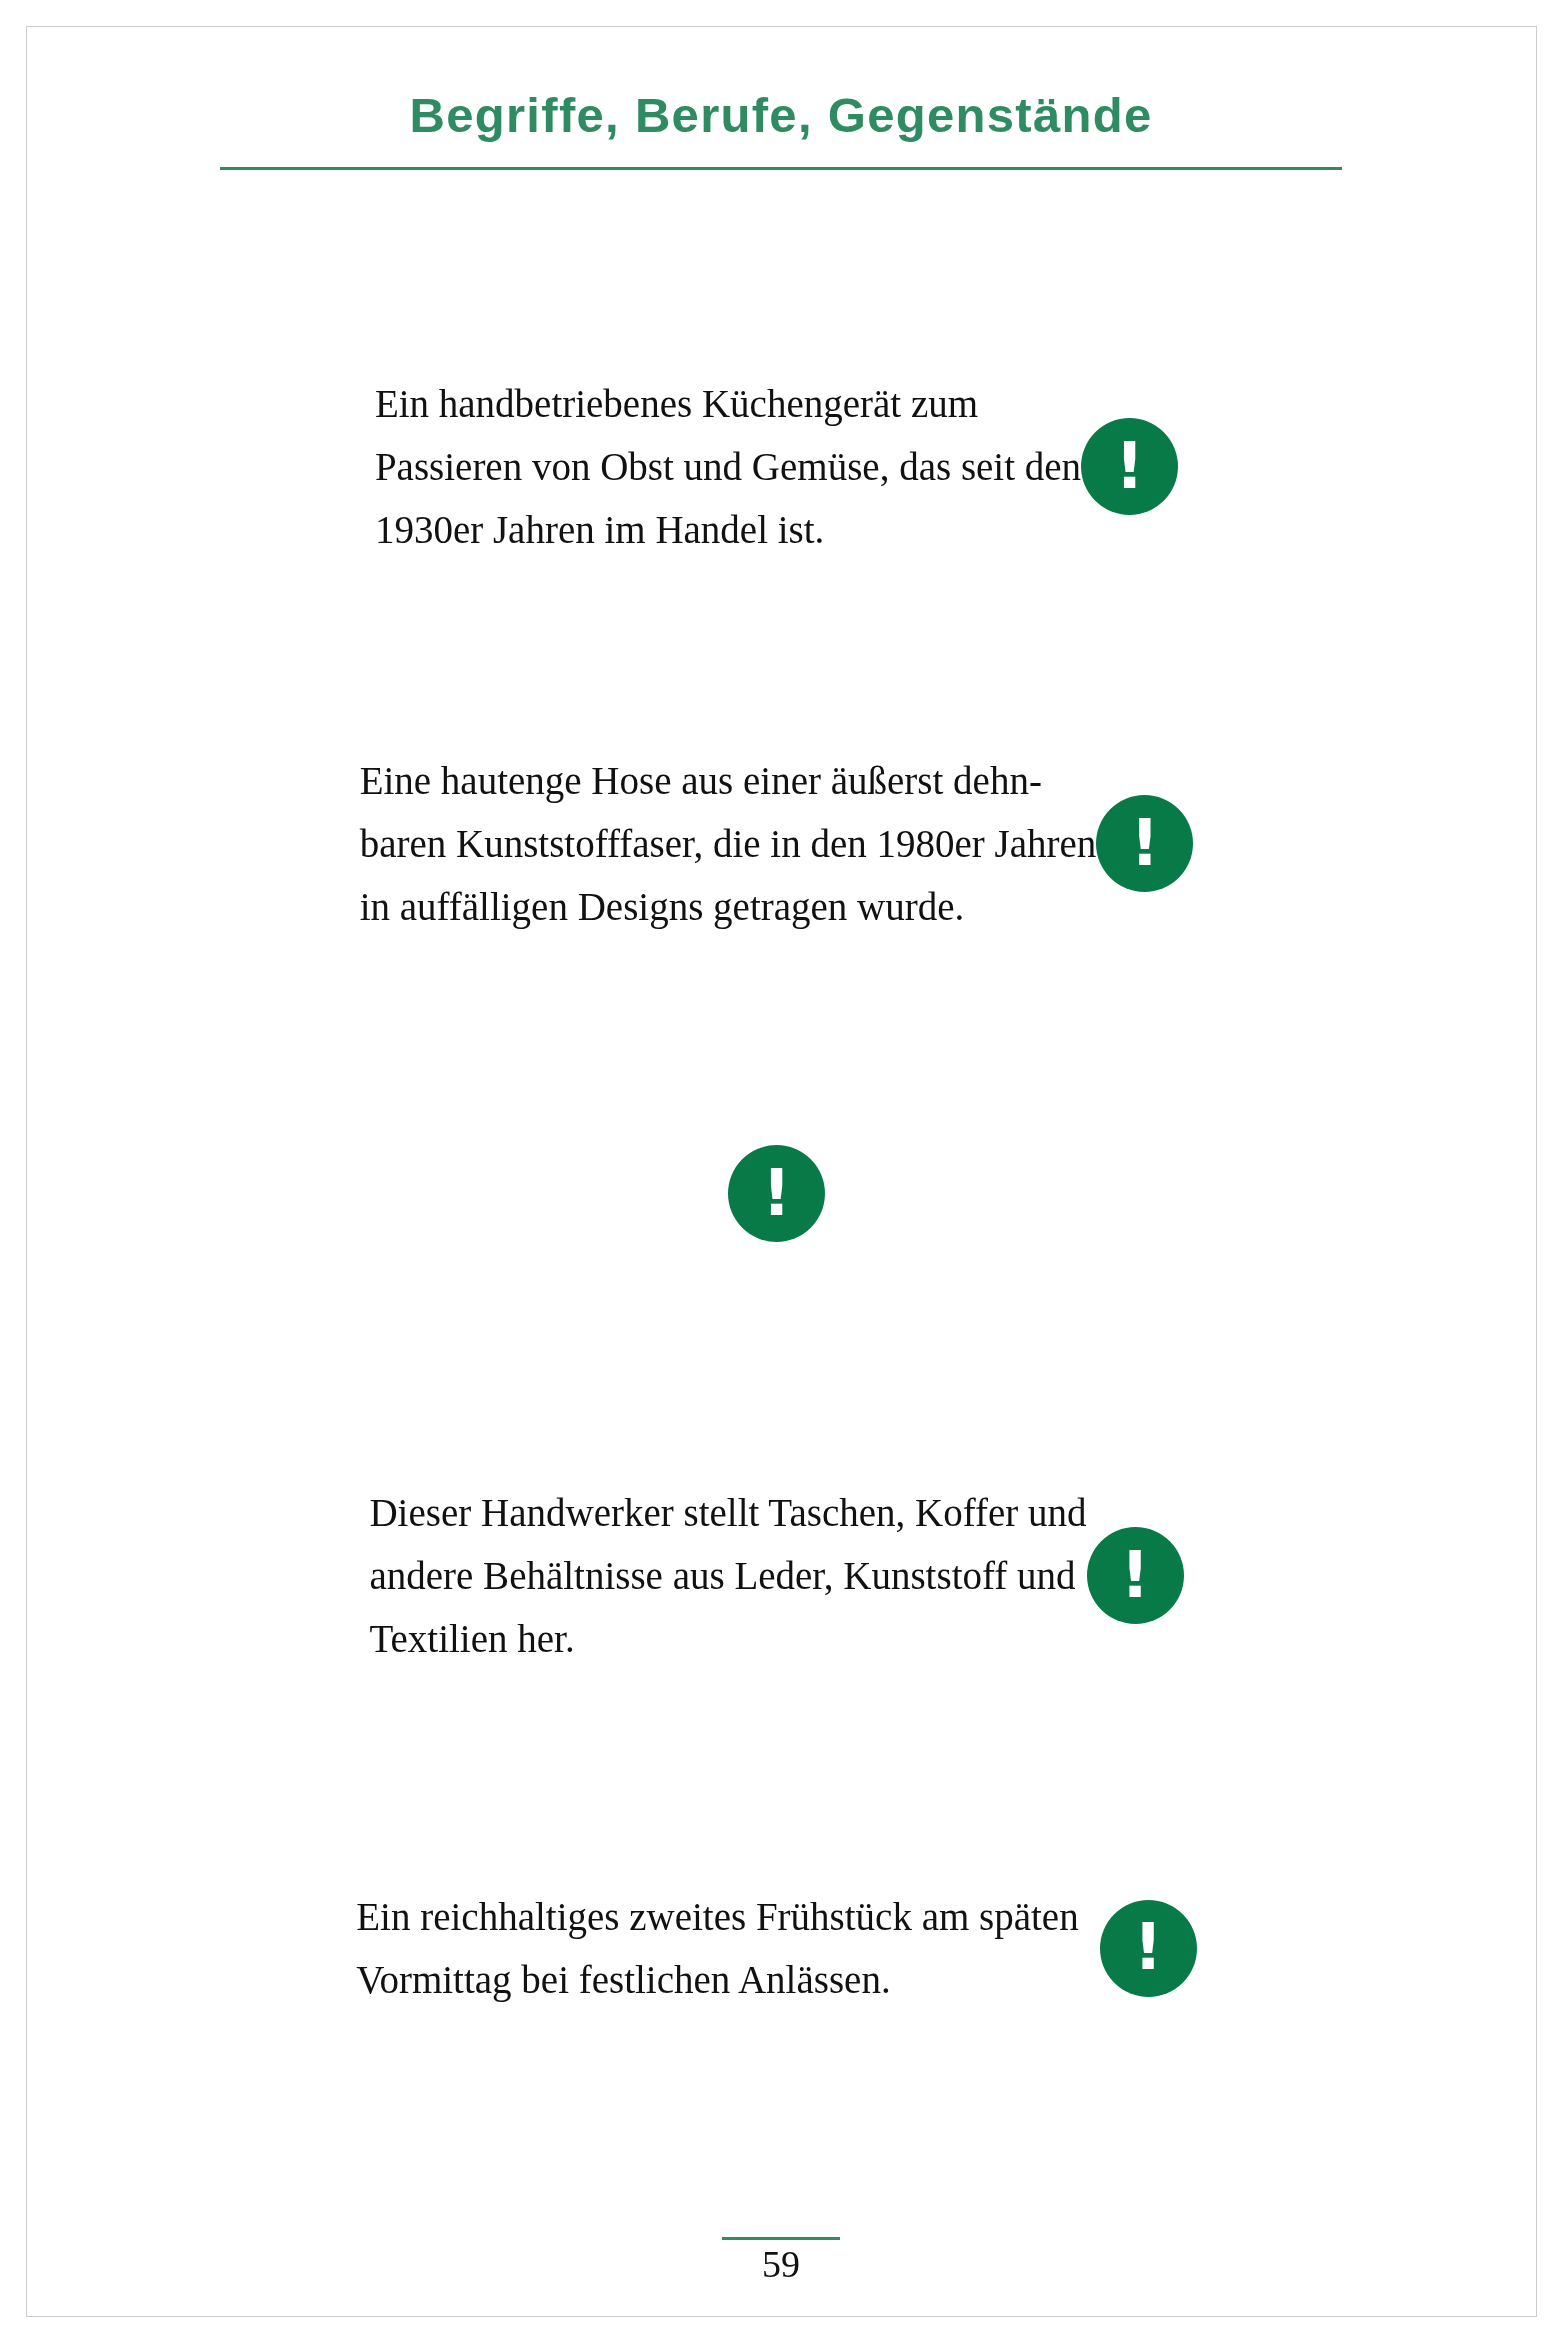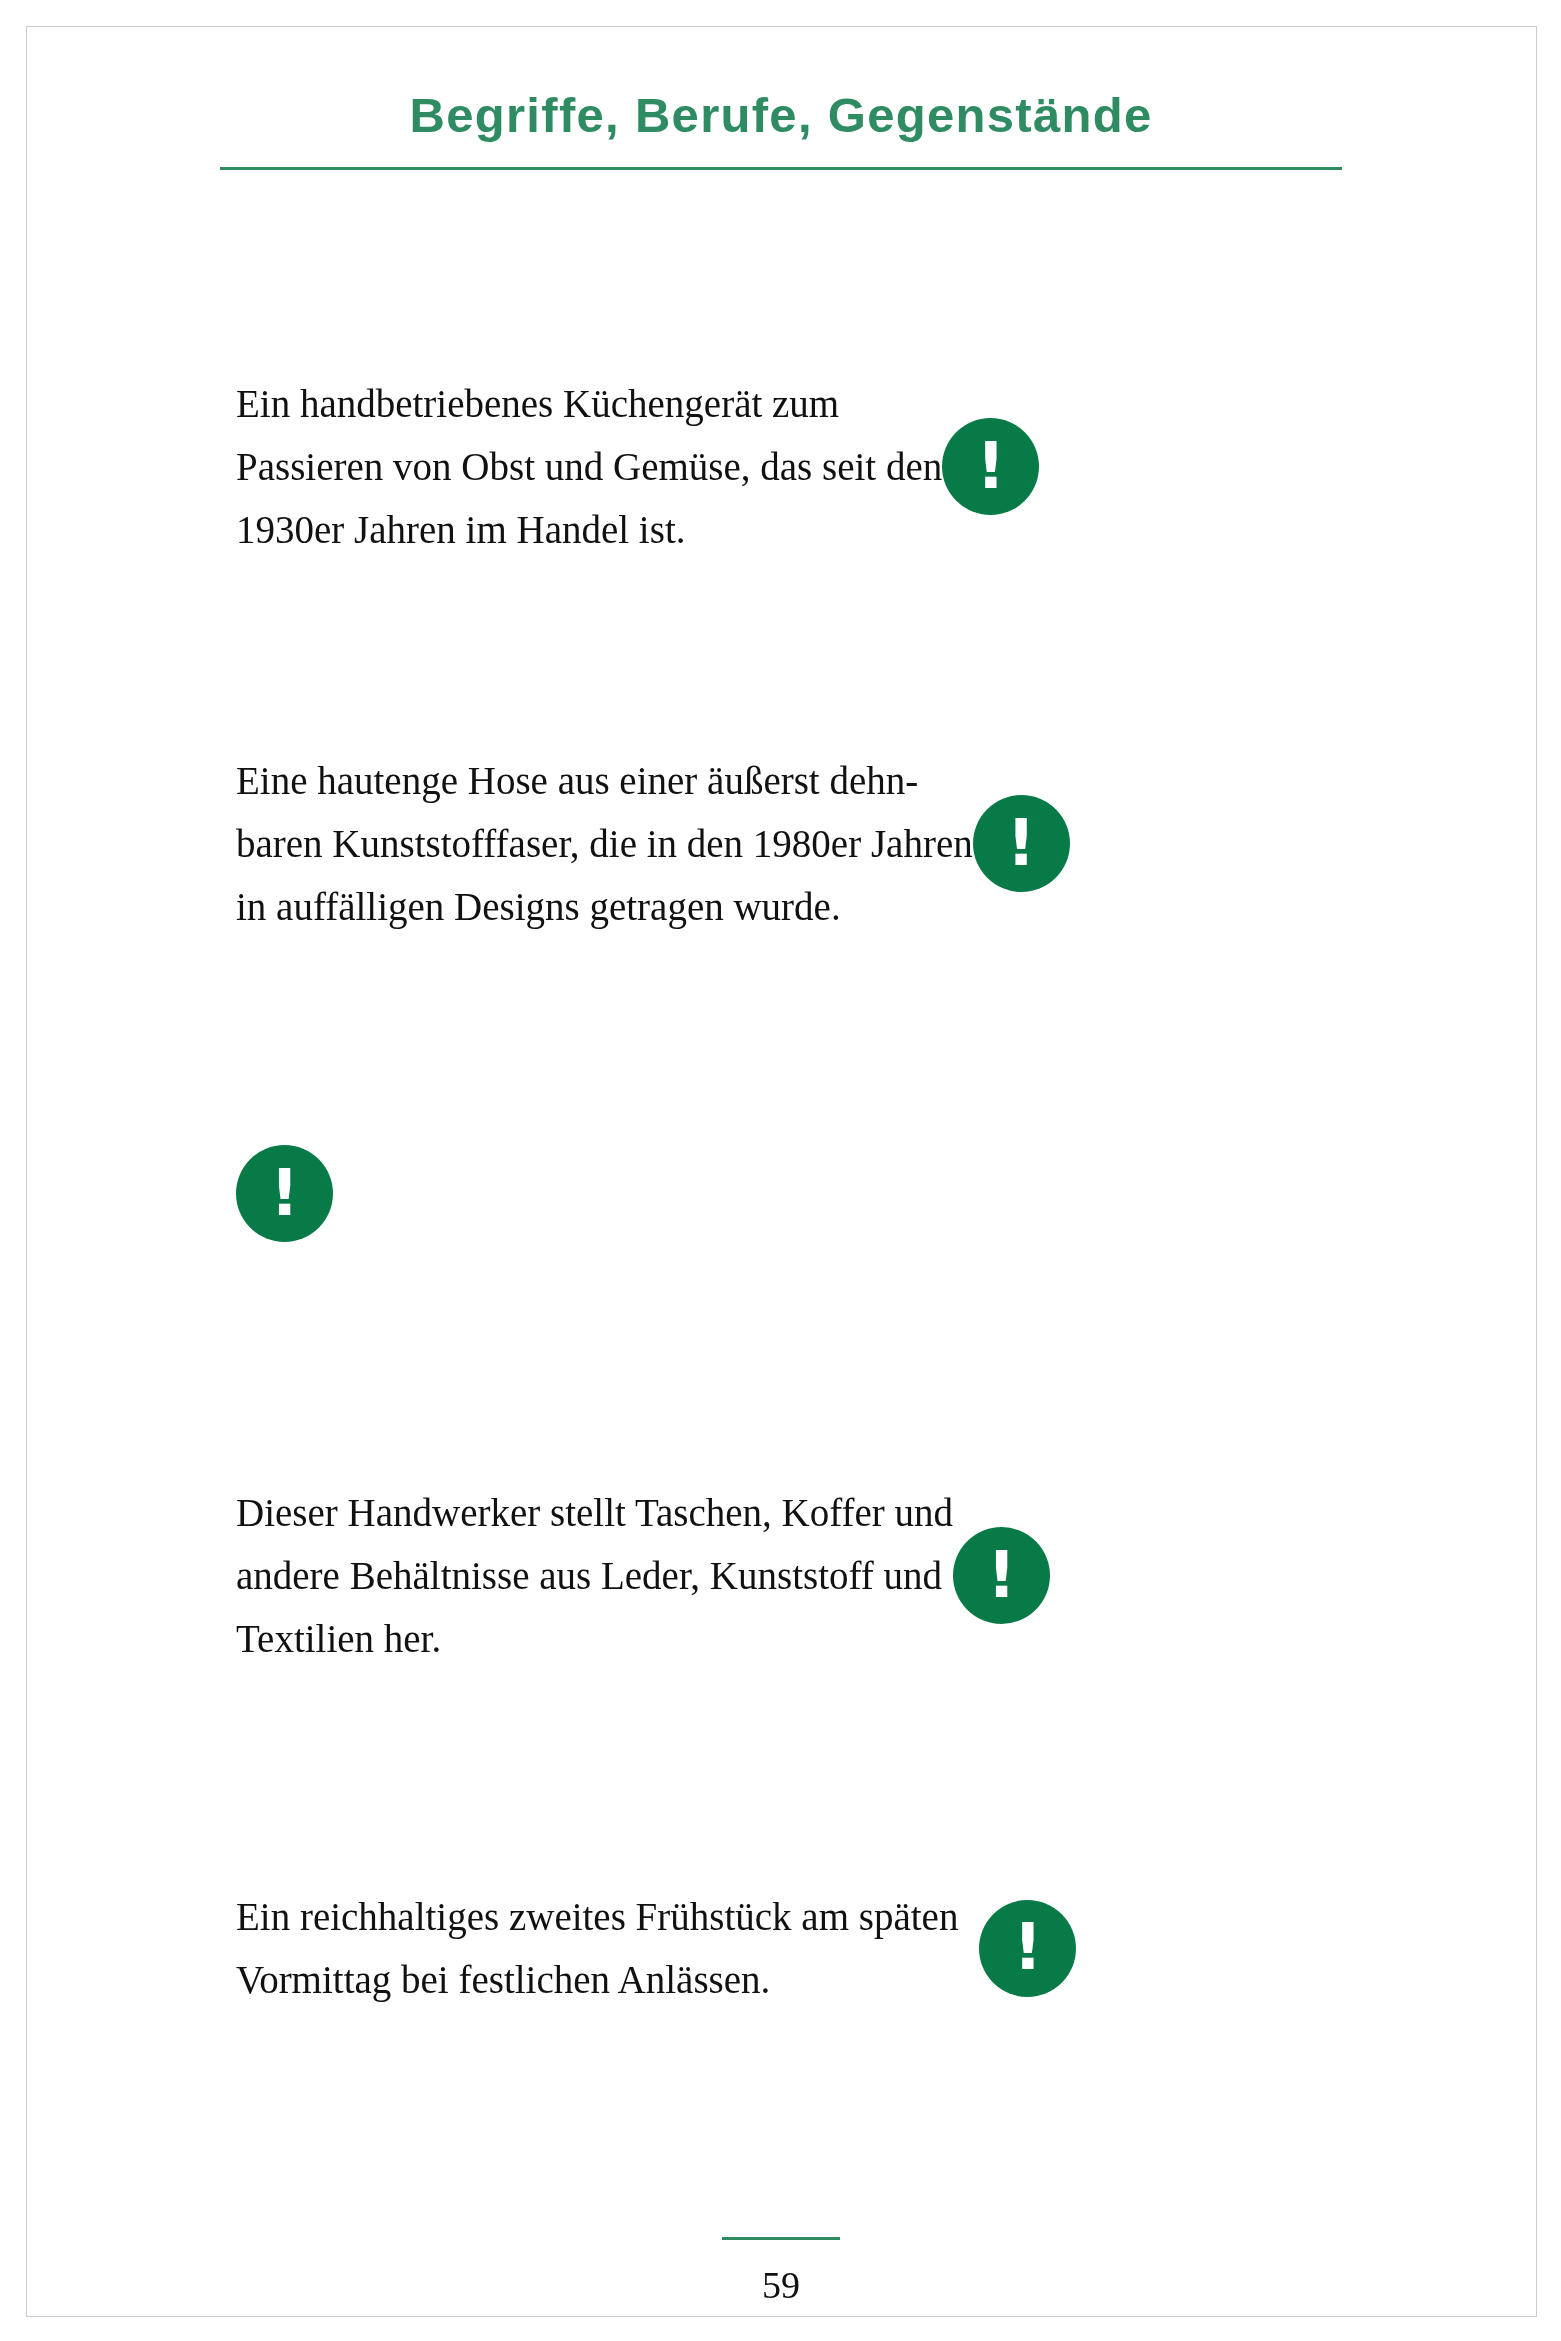--- a/index.html
+++ b/index.html
@@ -48,21 +48,21 @@
     transform: translateX(-50%);
     width: 1122px;
     height: 2.7px;
     background: #2e8b62;
   }
   .clue-row {
     position: absolute;
     left: 236px;
     width: 1081px;
     display: flex;
-    justify-content: flex-start;
+    justify-content: center;
     align-items: center;
   }
   .row-1 { top: 372px; }
   .row-2 { top: 749px; }
   .row-3 { top: 1145px; }
   .row-4 { top: 1481px; }
   .row-5 { top: 1885px; gap: 21px; }
   .clue-text {
     margin: 0;
     font-size: 39px;
@@ -95,21 +95,21 @@
     width: 100%;
     text-align: center;
   }
   .footer-rule {
     margin: 0 auto;
     width: 118px;
     height: 2.7px;
     background: #2e8b62;
   }
   .page-number {
-    margin-top: 23px;
+    margin-top: 2px;
     font-size: 38px;
     color: #111111;
   }
 </style>
 </head>
 <body>
 
 <div class="page">
   <div class="page-frame"></div>
 

